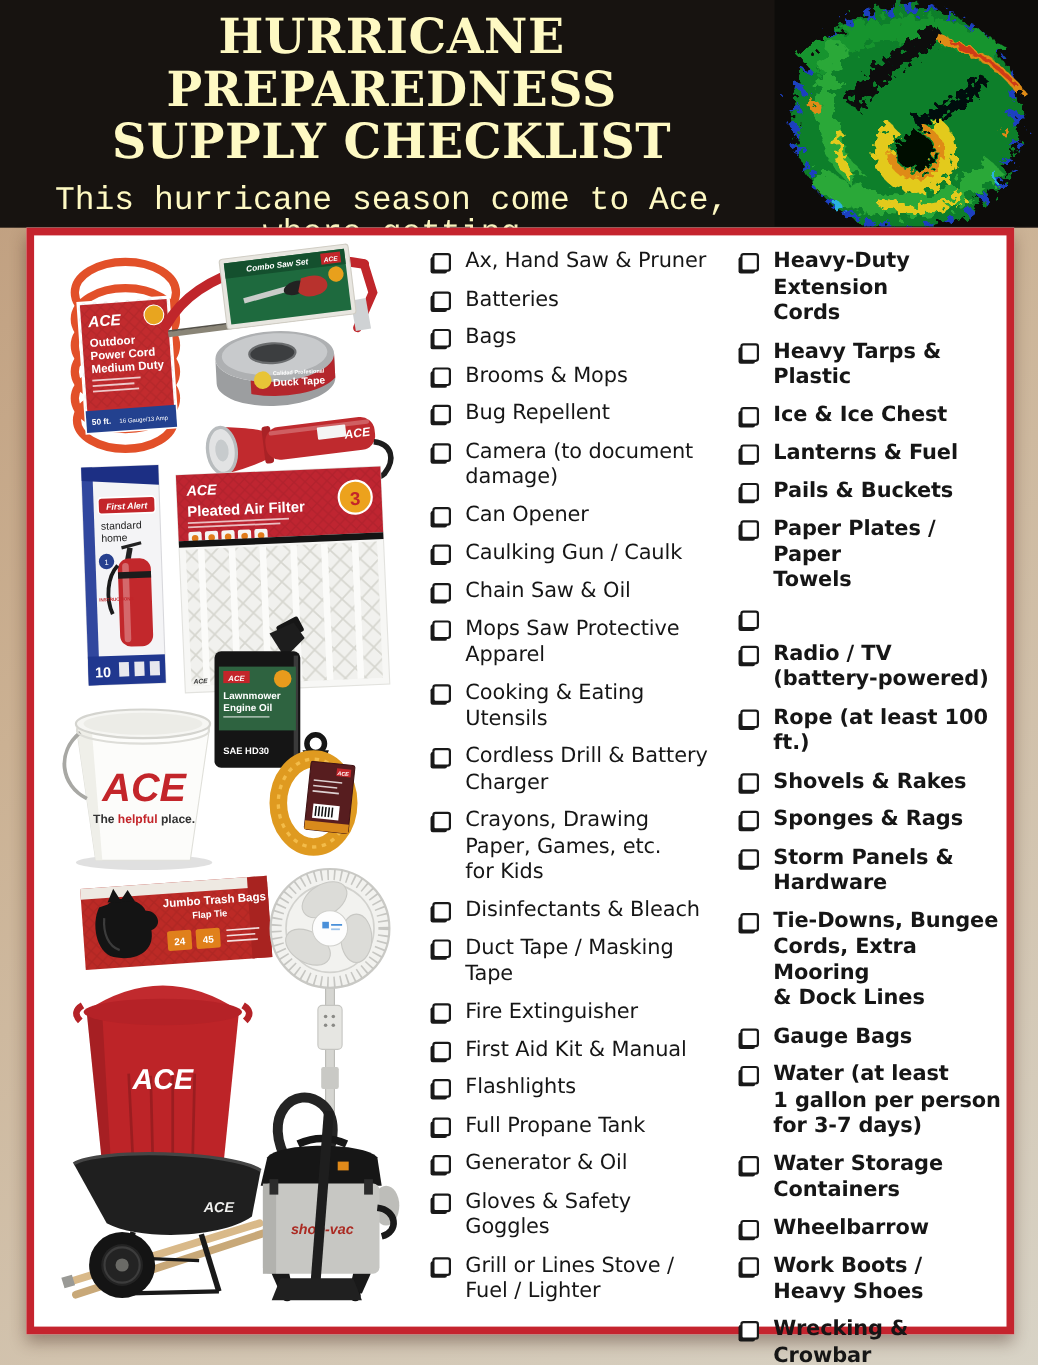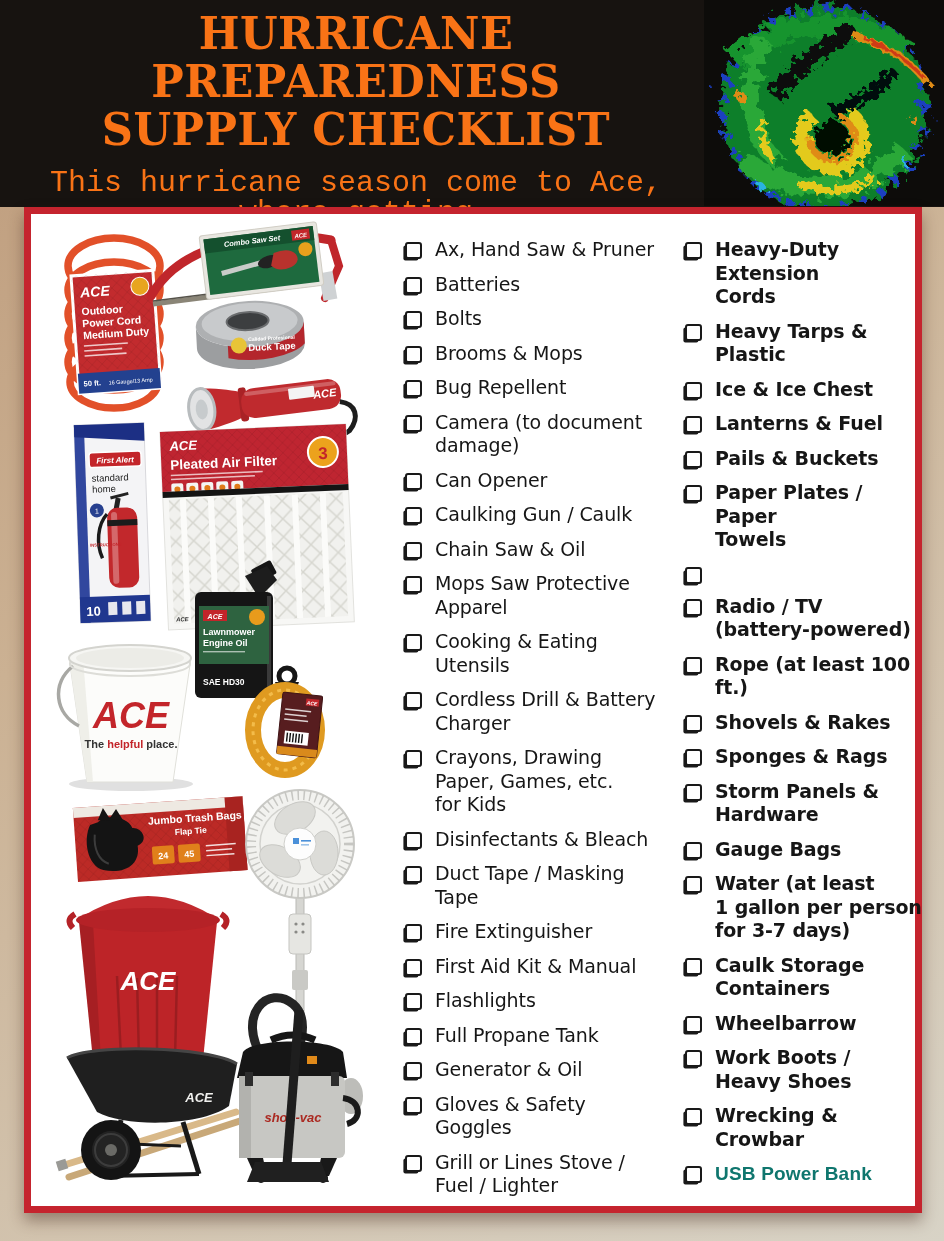--- a/index.html
+++ b/index.html
@@ -1,32 +1,32 @@
 <!DOCTYPE html>
 <html><head>
 <meta charset="utf-8">
 <style>
   html,body{margin:0;padding:0;background:#d8d3c6;}
   .page{position:relative;width:944px;height:1241px;overflow:hidden;
         background:linear-gradient(150deg,#bd9a7a 0%,#cbb193 38%,#d8d3c6 100%);
         font-family:"Liberation Sans",sans-serif;}
   
   .header{position:absolute;left:0;top:0;width:944px;height:207px;background:#171310;}
-  .title-wrap{position:absolute;left:18px;top:10px;width:676px;text-align:center;color:#f97316;}
+  .title-wrap{position:absolute;left:18px;top:10px;width:676px;text-align:center;color:#fef9c3;}
   .title{font-family:"DejaVu Serif",serif;font-weight:bold;font-size:44px;line-height:48px;
          letter-spacing:.5px;margin:0;transform:scaleX(.98);}
   .subtitle{font-family:Liberation Mono, monospace;font-size:30px;line-height:30px;
             margin:14px 0 0 0;white-space:pre-line;text-align:center;}
   .radar{position:absolute;right:0;top:0;width:240px;height:206px;}
   
   .sheet{position:absolute;left:24px;top:207px;width:884px;height:992px;background:#fff;
          border:7px solid #c5242e;box-shadow:0 8px 14px rgba(60,30,20,.40);}
   .products-svg{position:absolute;left:0;top:0;width:360px;height:990px;}
   
-  .col{position:absolute;top:12px;list-style:none;margin:12px;padding:0;}
+  .col{position:absolute;top:12px;list-style:none;margin:0;padding:0;}
   .col1{left:359px;width:278px;}
   .col2{left:639px;width:244px;font-weight:bold;}
   .col li{display:flex;margin-bottom:11px;}
   .cb{flex:0 0 13px;width:13px;height:13px;border:2.4px solid #191919;border-radius:3px;
       margin:4px 13px 0 3px;box-shadow:-2.6px 2.6px 0 -1px #191919;background:#fff;}
   .txt{font-family:"DejaVu Sans",sans-serif;font-size:19px;line-height:23.5px;color:#161616;
        white-space:pre-line;letter-spacing:-.1px;}
   li.alt .txt{font-family:"Liberation Sans",sans-serif;letter-spacing:.2px;color:#0f766e;}
   
   svg text{font-family:"Liberation Sans",sans-serif;}
@@ -374,21 +374,21 @@
         <li>
           <span class="cb"></span>
           <span class="txt">Ax, Hand Saw &amp; Pruner</span>
         </li>
         <li>
           <span class="cb"></span>
           <span class="txt">Batteries</span>
         </li>
         <li>
           <span class="cb"></span>
-          <span class="txt">Bolts</span>
+          <span class="txt">Bags</span>
         </li>
         <li>
           <span class="cb"></span>
           <span class="txt">Brooms &amp; Mops</span>
         </li>
         <li>
           <span class="cb"></span>
           <span class="txt">Bug Repellent</span>
         </li>
         <li>
@@ -516,31 +516,37 @@
           <span class="cb"></span>
           <span class="txt">Sponges &amp; Rags</span>
         </li>
         <li>
           <span class="cb"></span>
           <span class="txt">Storm Panels &amp;
 Hardware</span>
         </li>
         <li>
           <span class="cb"></span>
+          <span class="txt">Tie-Downs, Bungee
+Cords, Extra Mooring
+&amp; Dock Lines</span>
+        </li>
+        <li>
+          <span class="cb"></span>
           <span class="txt">Gauge Bags</span>
         </li>
         <li>
           <span class="cb"></span>
           <span class="txt">Water (at least
 1 gallon per person
 for 3-7 days)</span>
         </li>
         <li>
           <span class="cb"></span>
-          <span class="txt">Caulk Storage
+          <span class="txt">Water Storage
 Containers</span>
         </li>
         <li>
           <span class="cb"></span>
           <span class="txt">Wheelbarrow</span>
         </li>
         <li>
           <span class="cb"></span>
           <span class="txt">Work Boots /
 Heavy Shoes</span>

